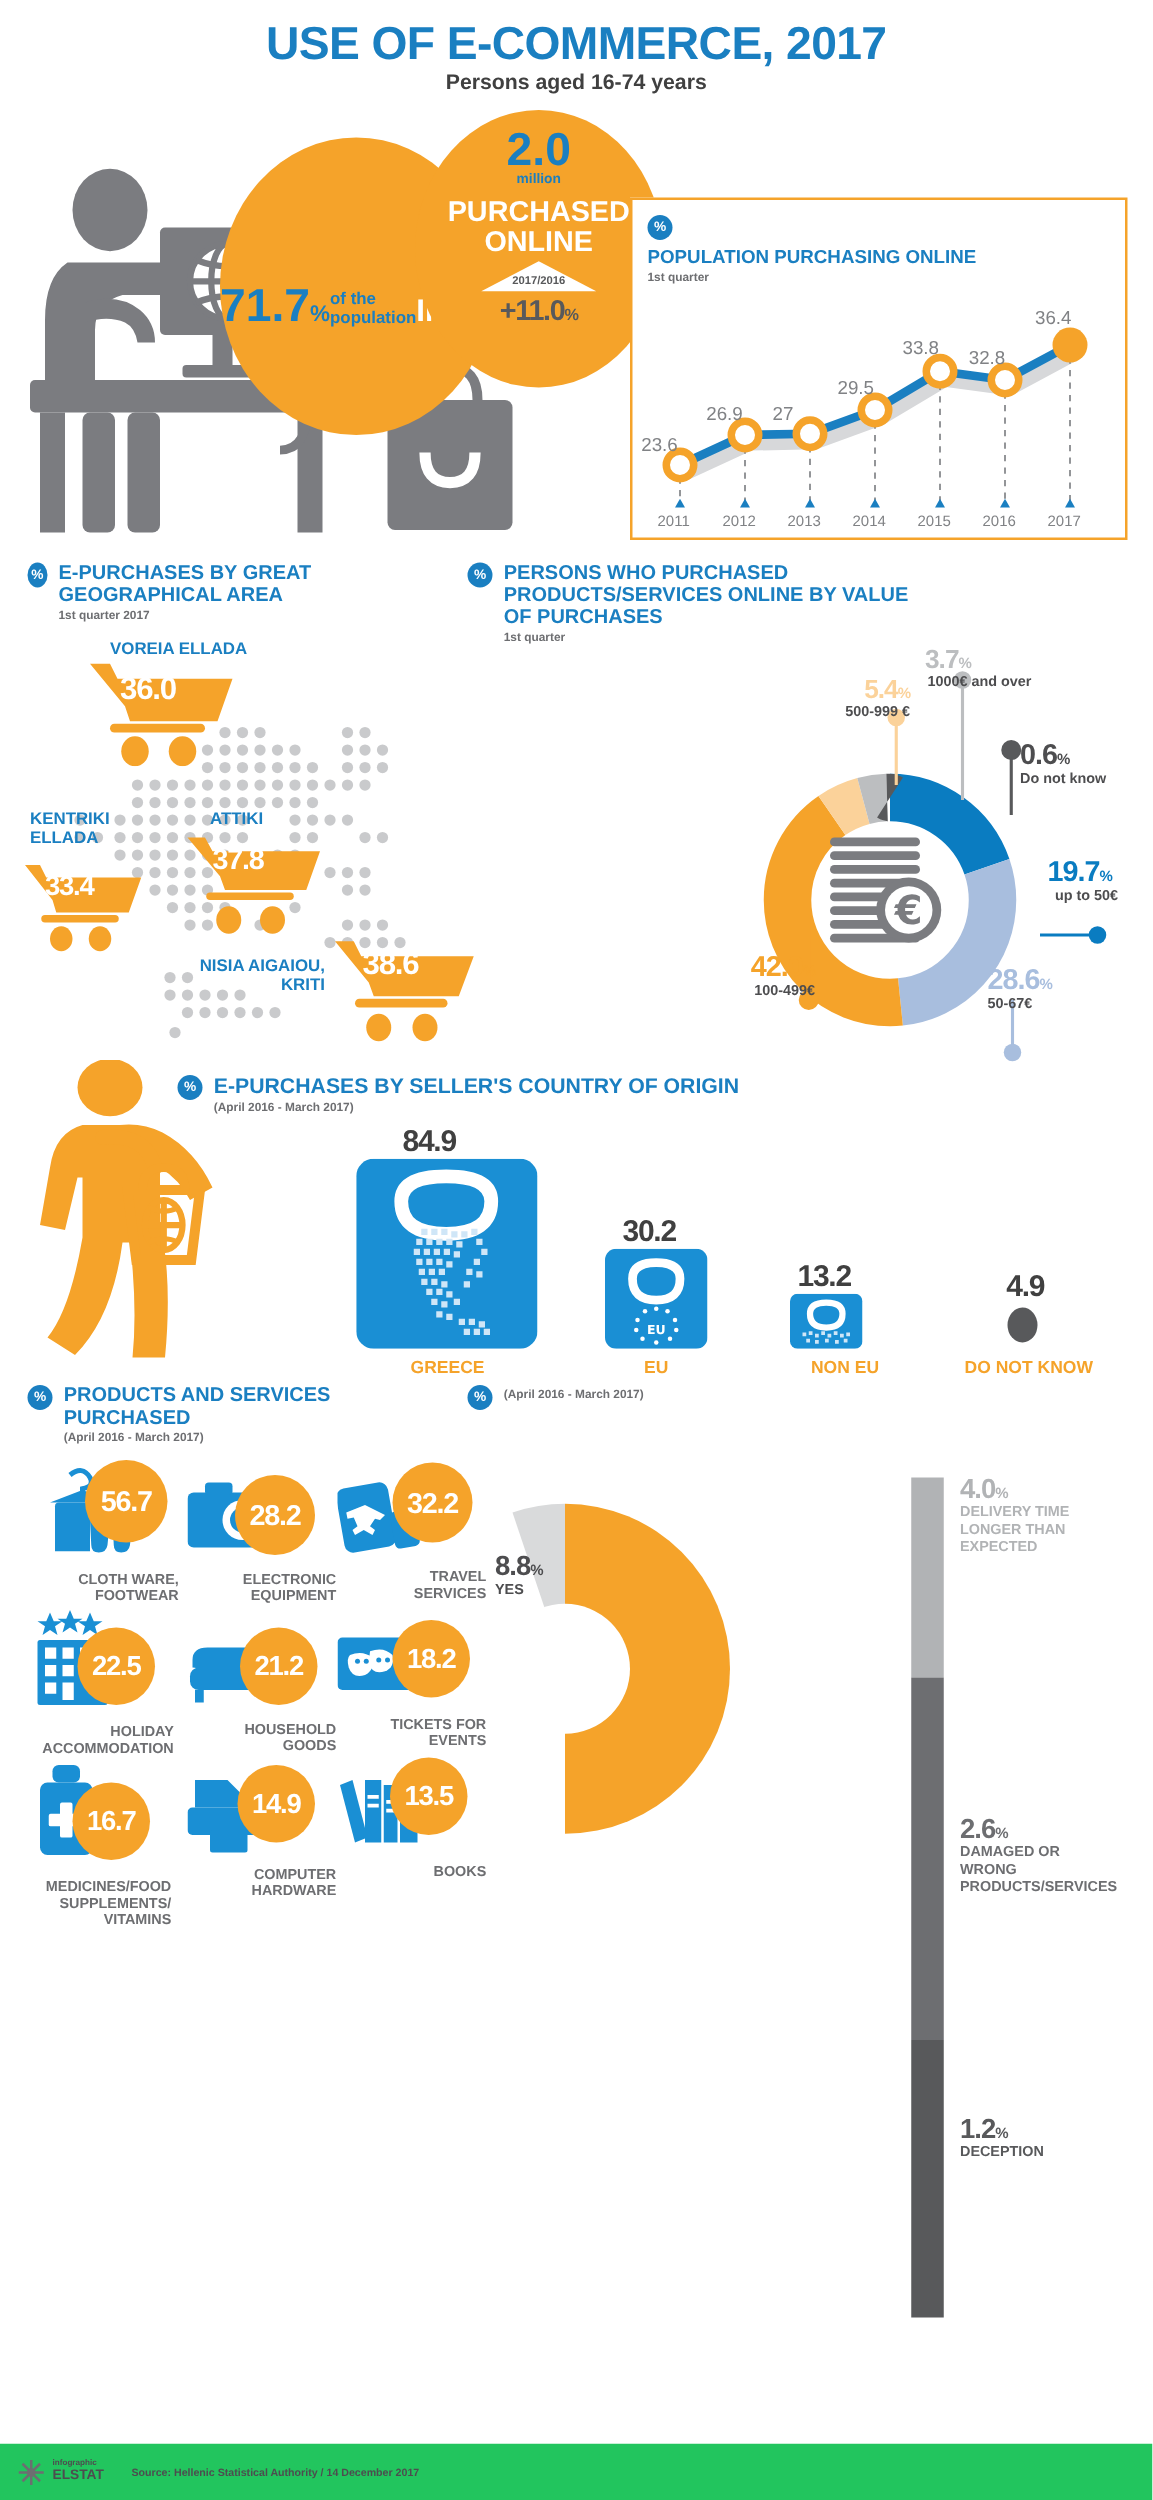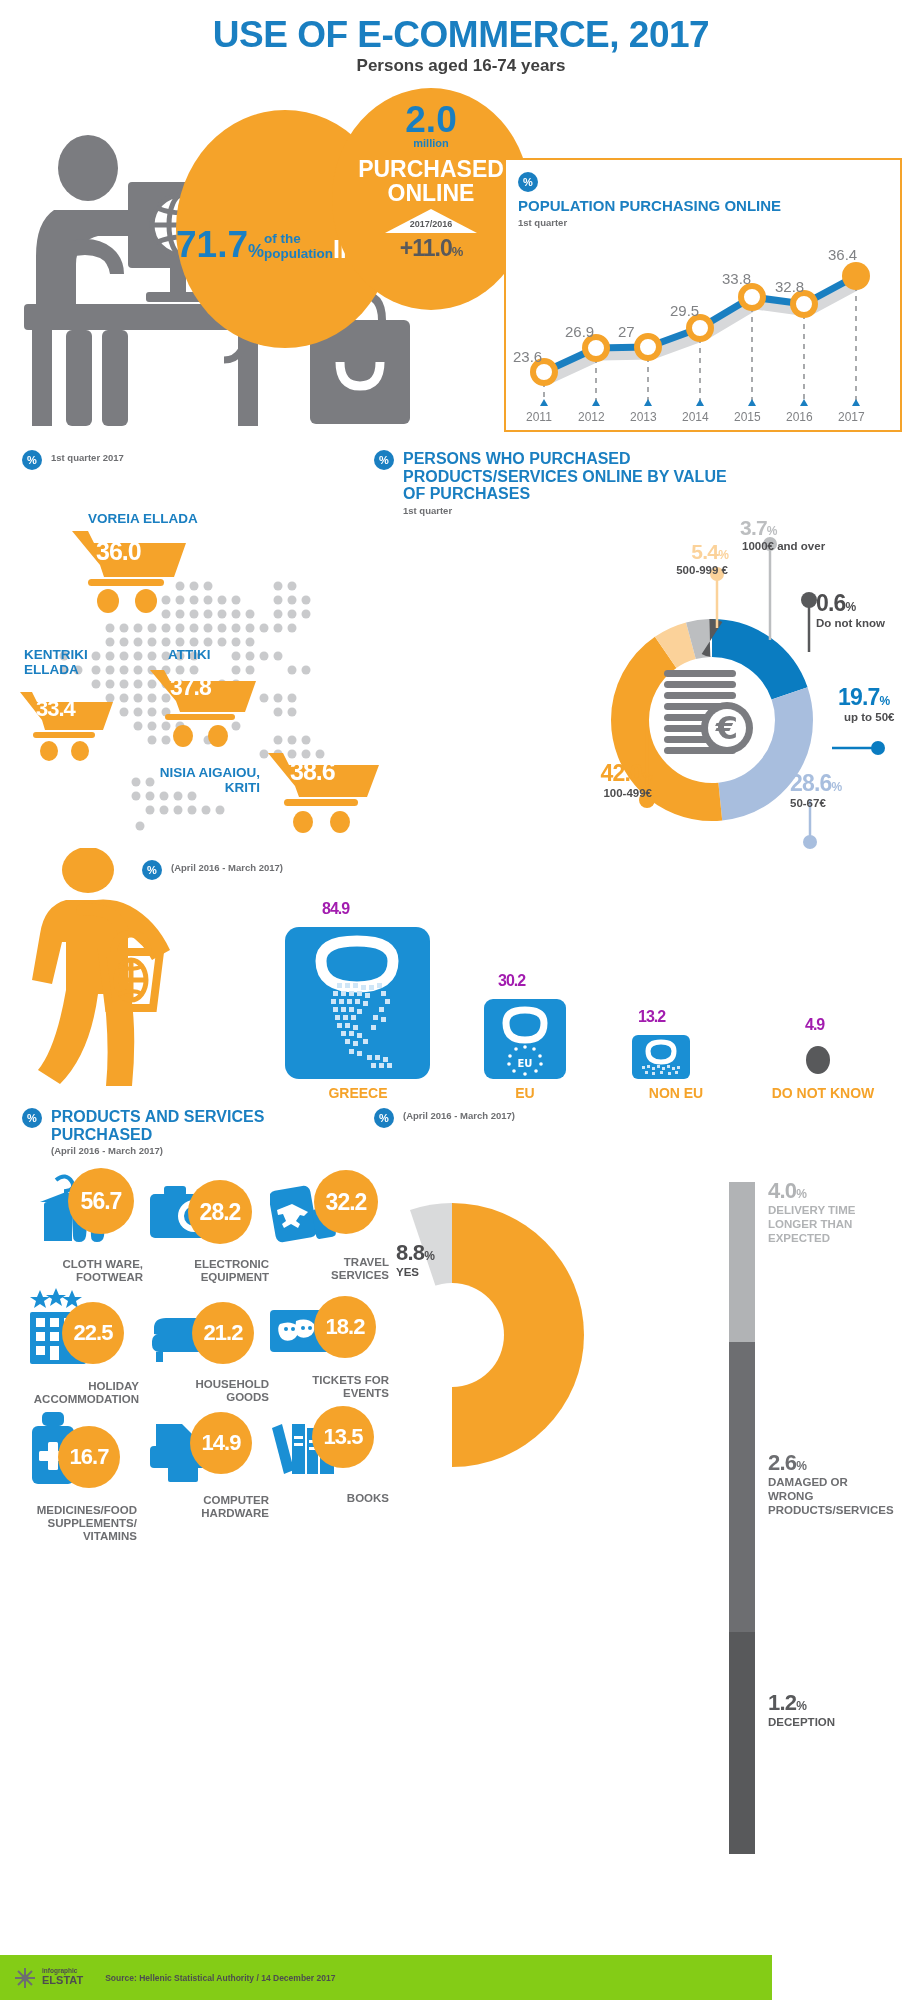--- a/index.html
+++ b/index.html
@@ -75,21 +75,21 @@
   .region-name {
     position:absolute; font-size:13.5px; font-weight:bold; color:#1a7fc1; line-height:1.08;
   }
 
   
   .donut-lbl-num { font-size:21px; font-weight:bold; letter-spacing:-0.8px; }
   .donut-lbl-num .pc { font-size:12px; }
   .donut-lbl-txt { font-size:11.5px; font-weight:bold; color:#4d4d4f; }
 
   
-  .bagnum { position:absolute; font-size:16px; font-weight:bold; color:#a21caf; letter-spacing:-1px; }
+  .bagnum { position:absolute; font-size:24px; font-weight:bold; color:#404040; letter-spacing:-1px; }
   .bagcap { position:absolute; font-size:14px; font-weight:bold; color:#f5a32a; text-align:center; }
 
   
   .prod-cell { position:absolute; width:125px; }
   .prod-circle {
     position:absolute; border-radius:50%; background:#f5a32a;
     display:flex; align-items:center; justify-content:center;
     color:#fff; font-weight:bold; letter-spacing:-1px;
   }
   .prod-cap {
@@ -97,21 +97,21 @@
     font-weight:bold; color:#6d6e71; line-height:1.15;
   }
 
   
   .prob-num { font-size:22px; font-weight:bold; letter-spacing:-0.8px; }
   .prob-num .pc { font-size:12px; }
   .prob-txt { font-size:11.5px; font-weight:bold; line-height:1.2; }
 
   
   #footer {
-    left:0; top:1955px; width:772px; height:45px; background:#84cc16;
+    left:0; top:1955px; width:922px; height:45px; background:#22c55e;
     display:flex; align-items:center;
   }
   #footer-src { font-size:8.5px; font-weight:bold; color:#4d4d4f; }
 </style>
 </head>
 <body>
 
 <div class="abs" id="hdr-title">USE OF E-COMMERCE, 2017</div>
 <div class="abs" id="hdr-sub">Persons aged 16-74 years</div>
 
@@ -237,20 +237,21 @@
   <div class="yr-label" style="left:124px;top:250px;">2013</div>
   <div class="yr-label" style="left:176px;top:250px;">2014</div>
   <div class="yr-label" style="left:228px;top:250px;">2015</div>
   <div class="yr-label" style="left:280px;top:250px;">2016</div>
   <div class="yr-label" style="left:332px;top:250px;">2017</div>
 </div>
 
 <div class="abs sec-head" style="left:22px; top:450px; width:330px;">
   <div class="badge-pc">%</div>
   <div>
+    <div class="sec-title" style="font-size:16px;">E-PURCHASES BY GREAT GEOGRAPHICAL AREA</div>
     <div class="sec-sub">1st quarter 2017</div>
   </div>
 </div>
 
 <svg class="abs" style="left:40px; top:530px;" width="320" height="310" viewBox="0 0 320 310">
   <g fill="#c9cacc">
 
     <g>
       <circle cx="70" cy="98" r="4.5"></circle>
         <circle cx="84" cy="98" r="4.5"></circle>
@@ -535,20 +536,21 @@
 <div class="abs" style="left:552px; top:760px; text-align:right; width:100px;">
   <div class="donut-lbl-num" style="color:#f5a32a; font-size:23px;">
     <span>42.0</span><span class="pc">%</span>
   </div>
   <div class="donut-lbl-txt">100-499€</div>
 </div>
 
 <div class="abs sec-head" style="left:142px; top:860px; width:600px;">
   <div class="badge-pc">%</div>
   <div>
+    <div class="sec-title" style="font-size:17px;">E-PURCHASES BY SELLER'S COUNTRY OF ORIGIN</div>
     <div class="sec-sub">(April 2016 - March 2017)</div>
   </div>
 </div>
 
 <svg class="abs" style="left:22px; top:848px;" width="210" height="256" viewBox="0 0 210 256">
   <g fill="#f5a32a">
     <ellipse cx="66" cy="22" rx="26" ry="23"></ellipse>
     <path d="M44 52 q-22 6 -26 34 l-8 46 l20 4 l10 -42 l4 0 l0 48 q-10 58 -28 80 l22 14 q30 -30 38 -90 l6 0 q6 52 2 92 l26 0 q6 -62 -4 -108 l0 -44 q16 10 24 26 l18 -10 q-14 -30 -40 -44 q-16 -8 -34 -6 z"></path>
     <path d="M60 62 q34 -4 42 24" fill="none" stroke="#f5a32a" stroke-width="12" stroke-linecap="round"></path>
   </g>

